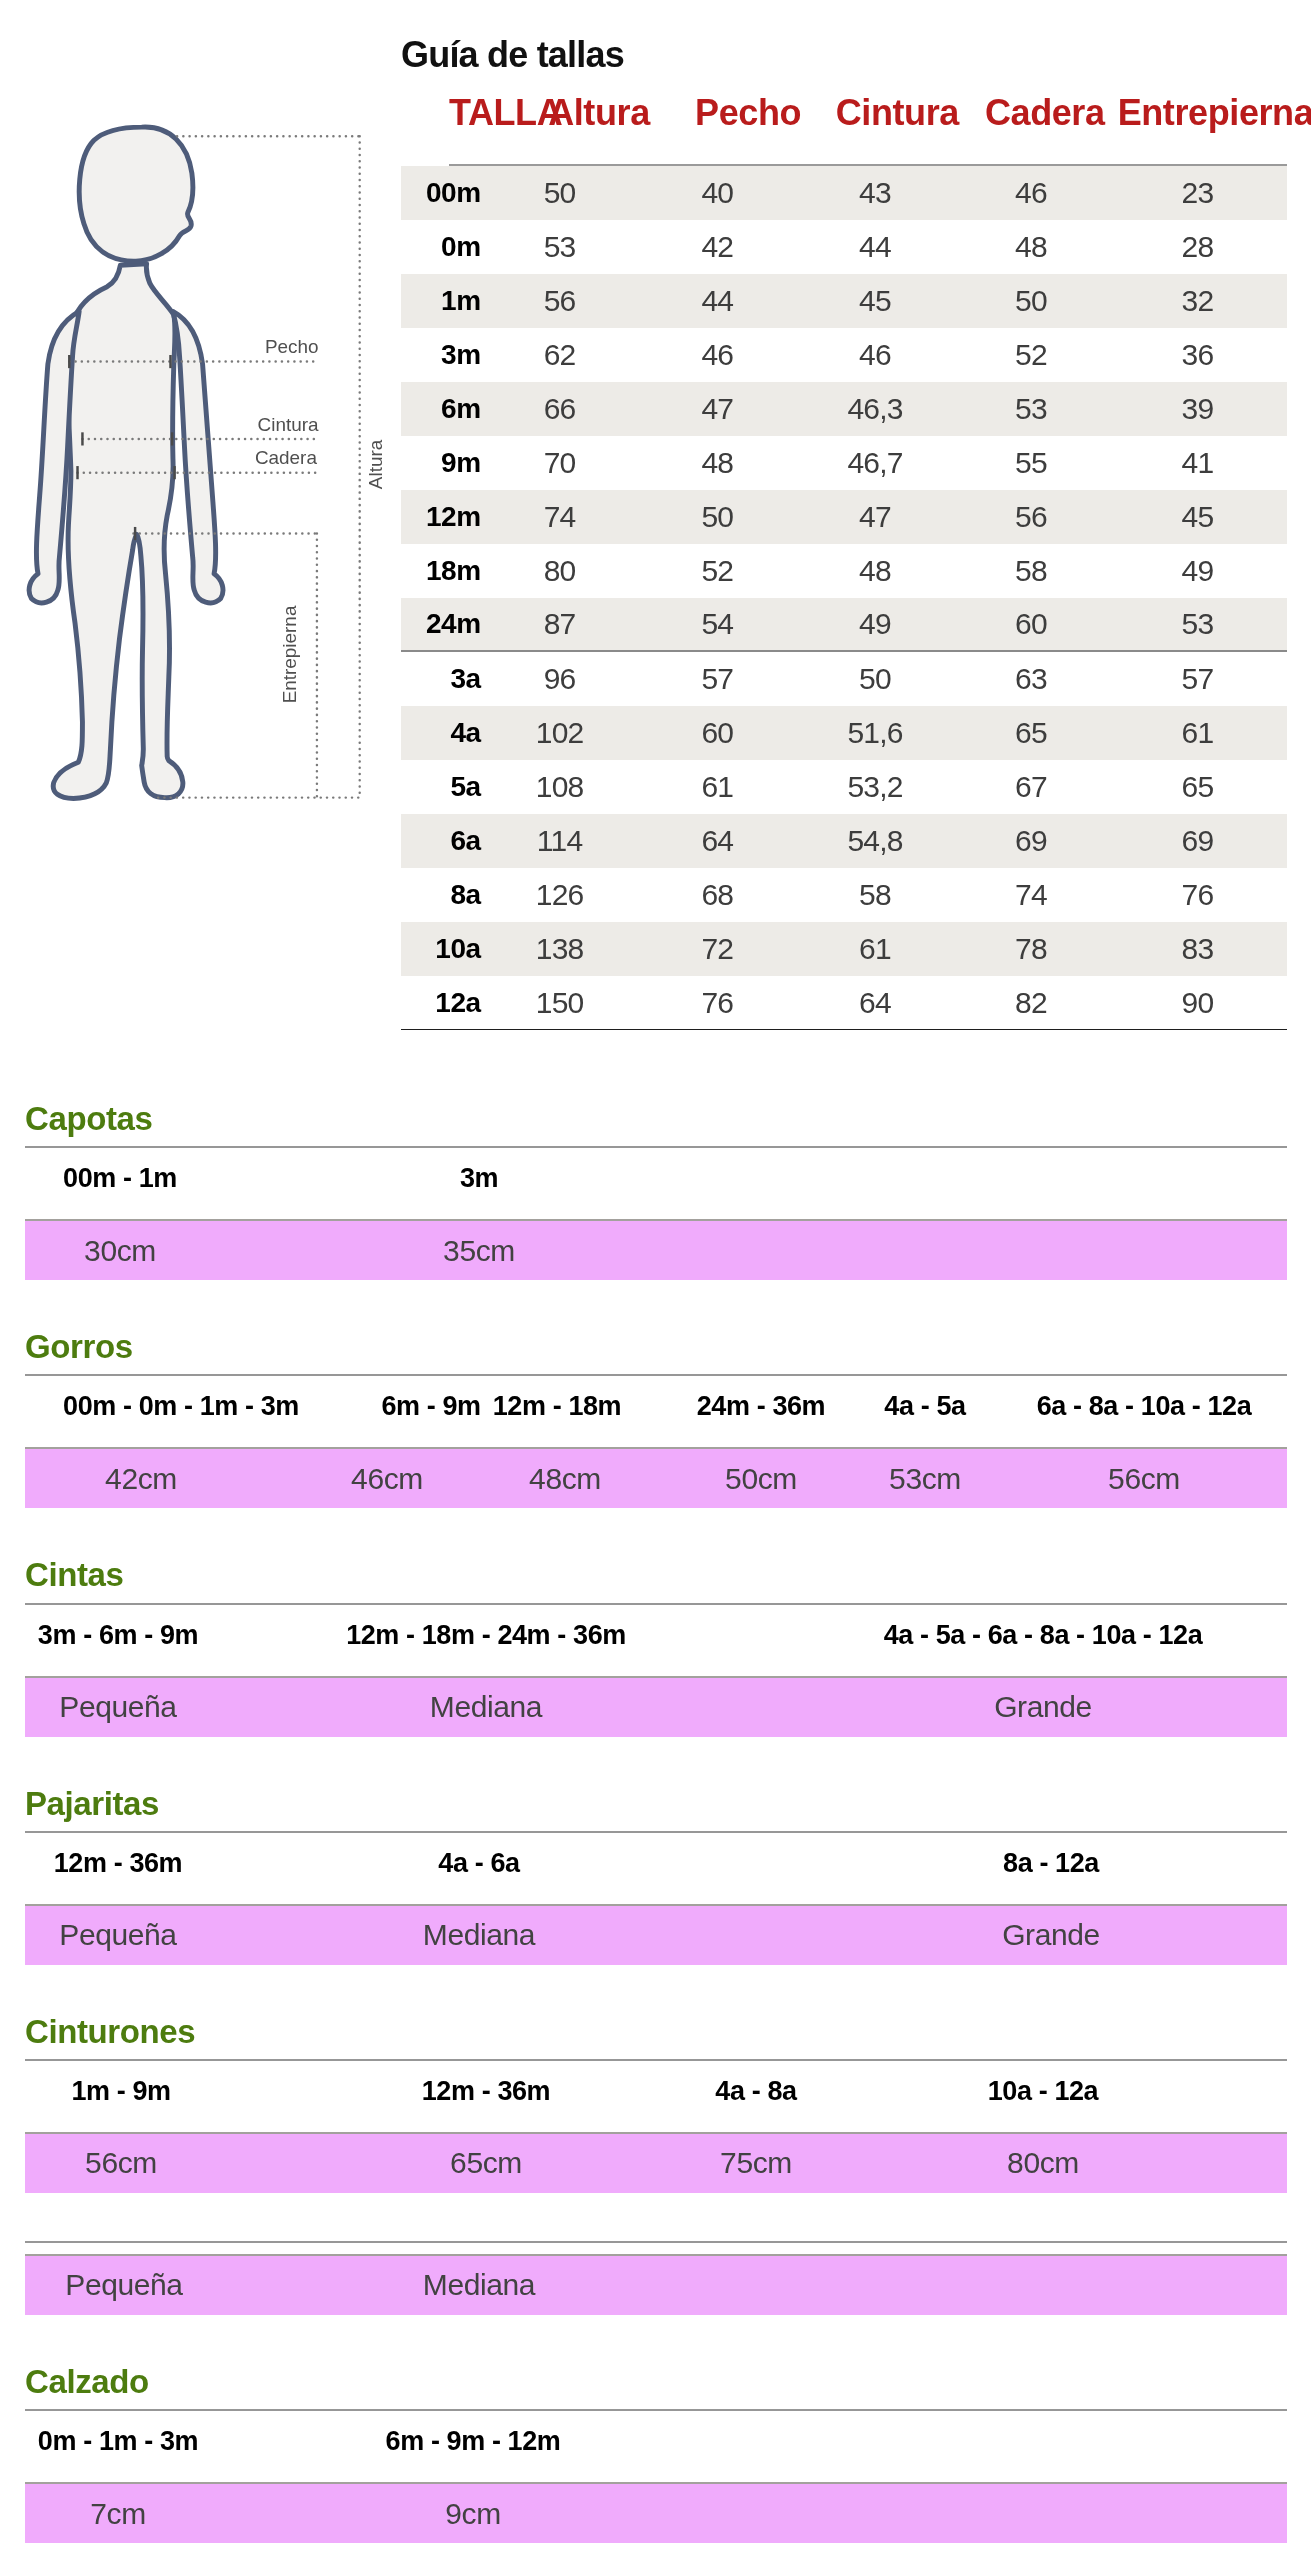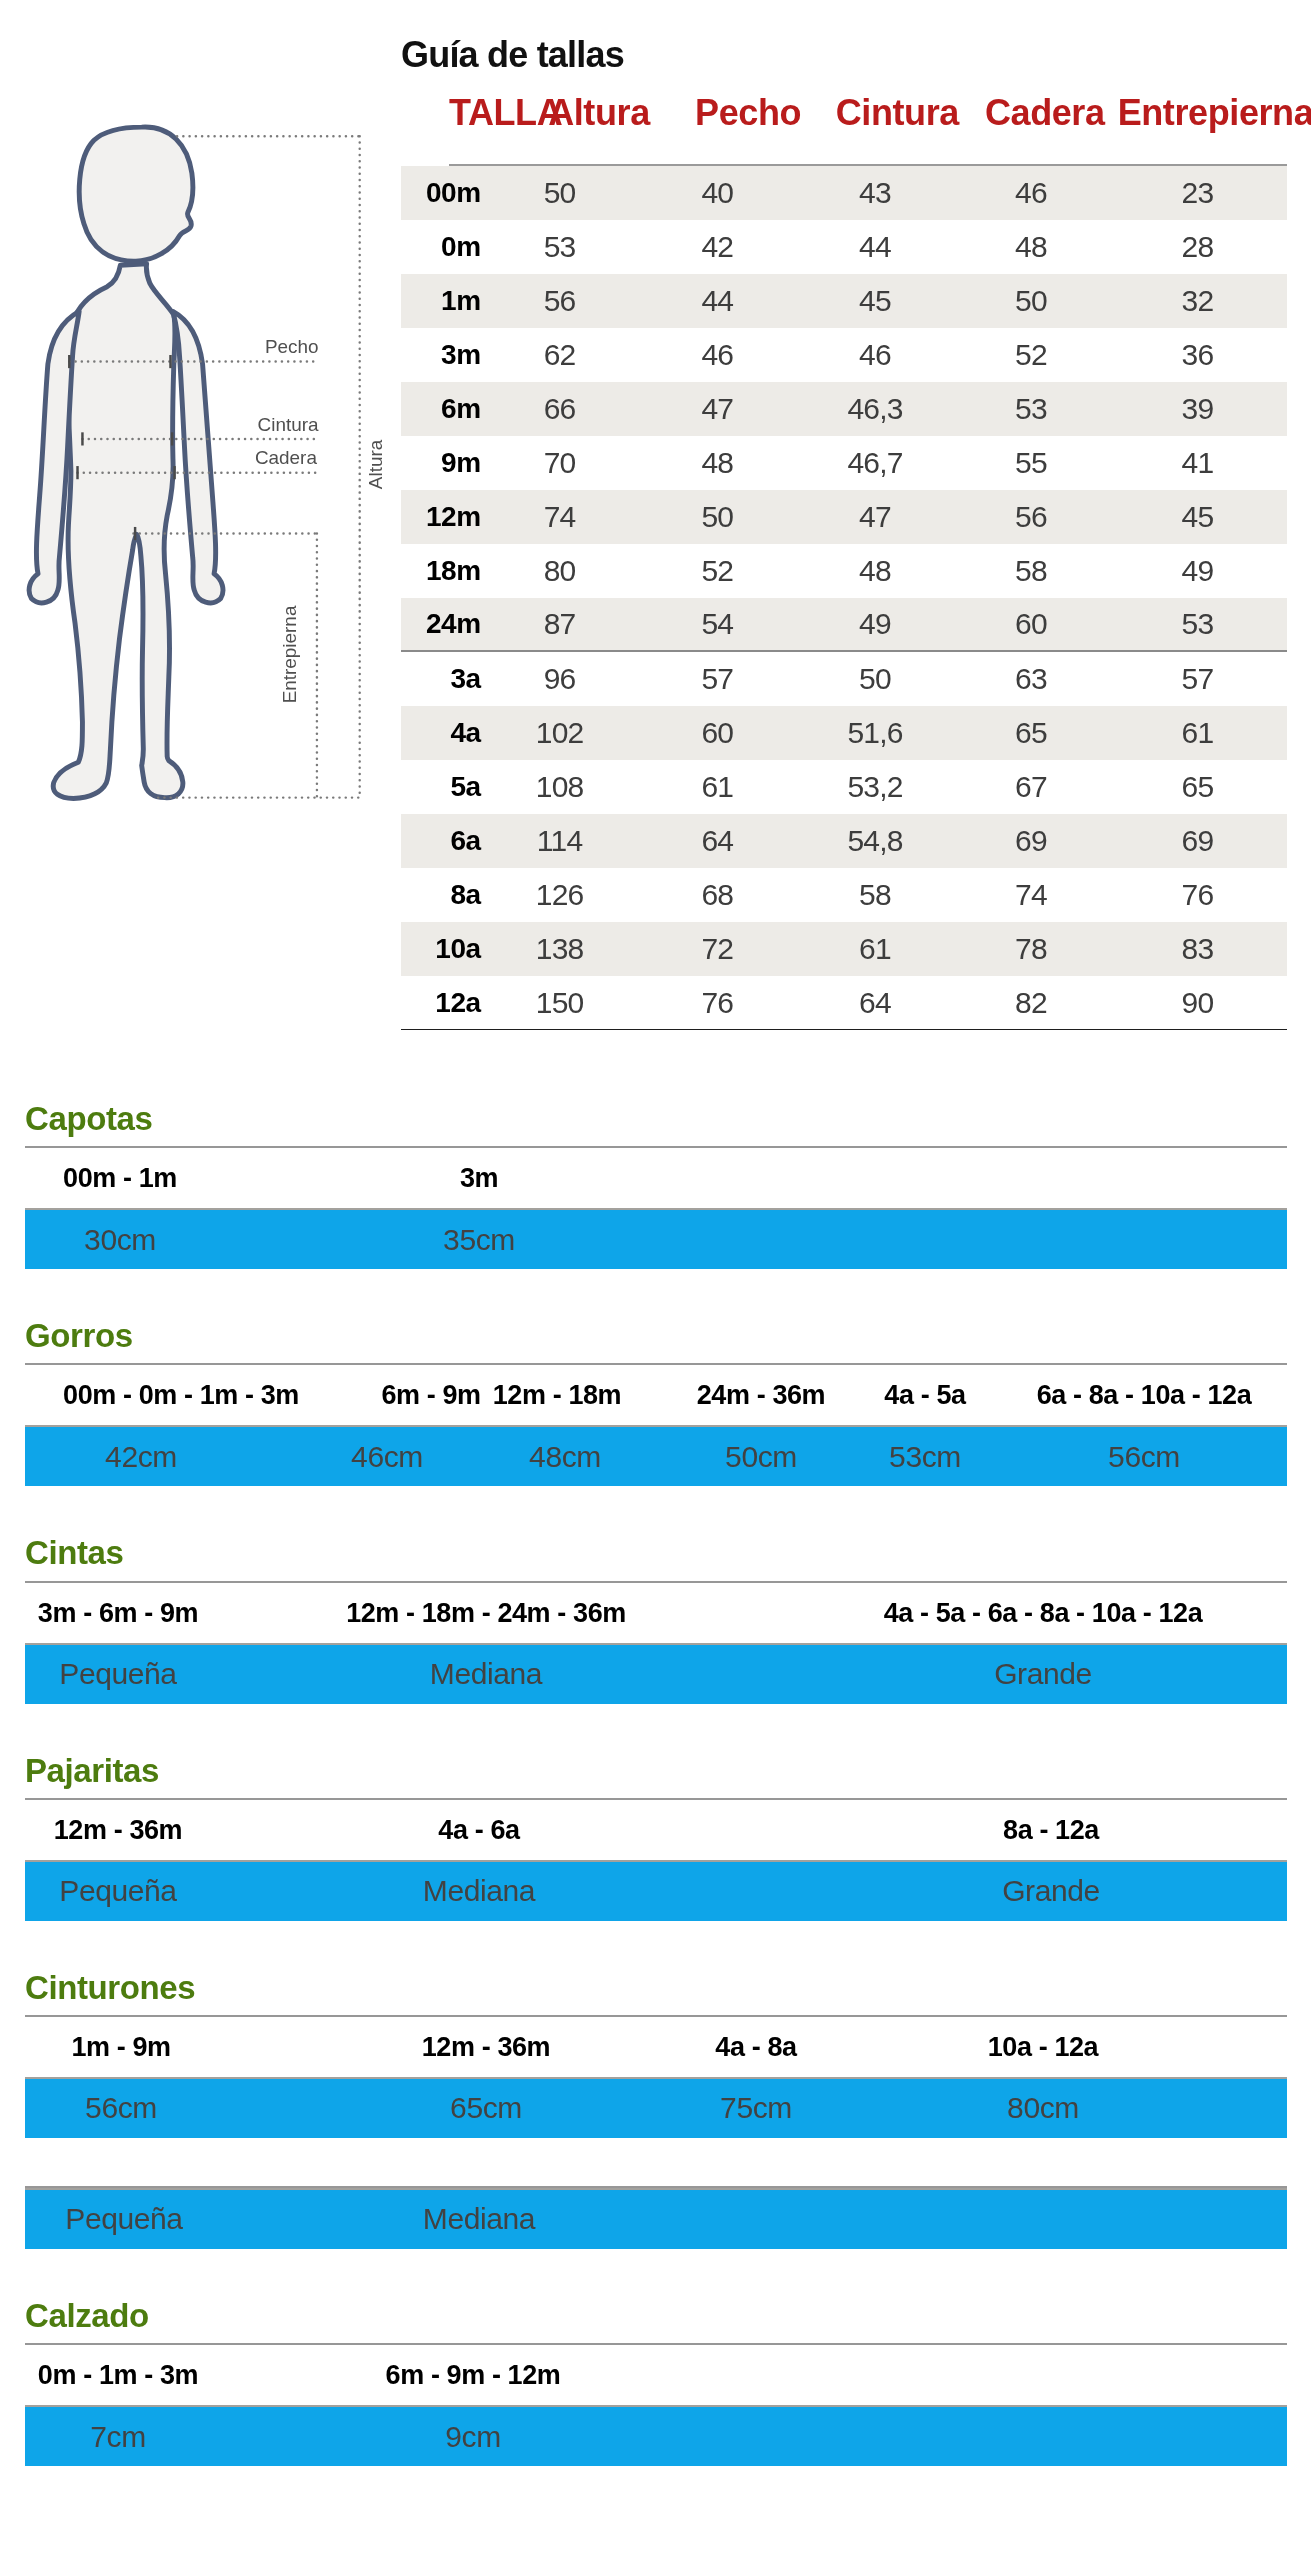--- a/index.html
+++ b/index.html
@@ -22,21 +22,21 @@
   .alt{background:#edebe7;}
   .sep{border-bottom:2.5px solid #8a8a8a;}
   .lastrow{border-bottom:1.6px solid #1e1e1e;}
 
   
   .sections{position:relative;}
   .sec{margin:48px 25px 0 25px;position:relative;}
   .sec h2{font-size:33px;font-weight:700;margin:0 0 8.2px 0;letter-spacing:-0.4px;color:#4d7c0f;}
   .sec .line{border-top:2.5px solid #979797;height:0;}
   .shrow{position:relative;height:60px;}
-  .svrow{position:relative;height:59px;background:#0ea5e9;border-top:2.5px solid #a3a19d;}
+  .svrow{position:relative;height:59px;background:#f0abfc;border-top:2.5px solid #a3a19d;margin-top:11px;}
   .cell{position:absolute;top:50%;transform:translate(-50%,-50%);white-space:nowrap;}
   .shrow .cell{font-weight:700;font-size:27px;letter-spacing:-0.4px;color:#000;}
   .svrow .cell{font-size:30px;color:#424242;letter-spacing:-0.4px;}
 
   .figlabel{fill:#4f4f4f;font-size:23px;font-family:"Liberation Sans","DejaVu Sans",sans-serif;}
 </style>
 </head>
 <body>
 
 <div class="top">

